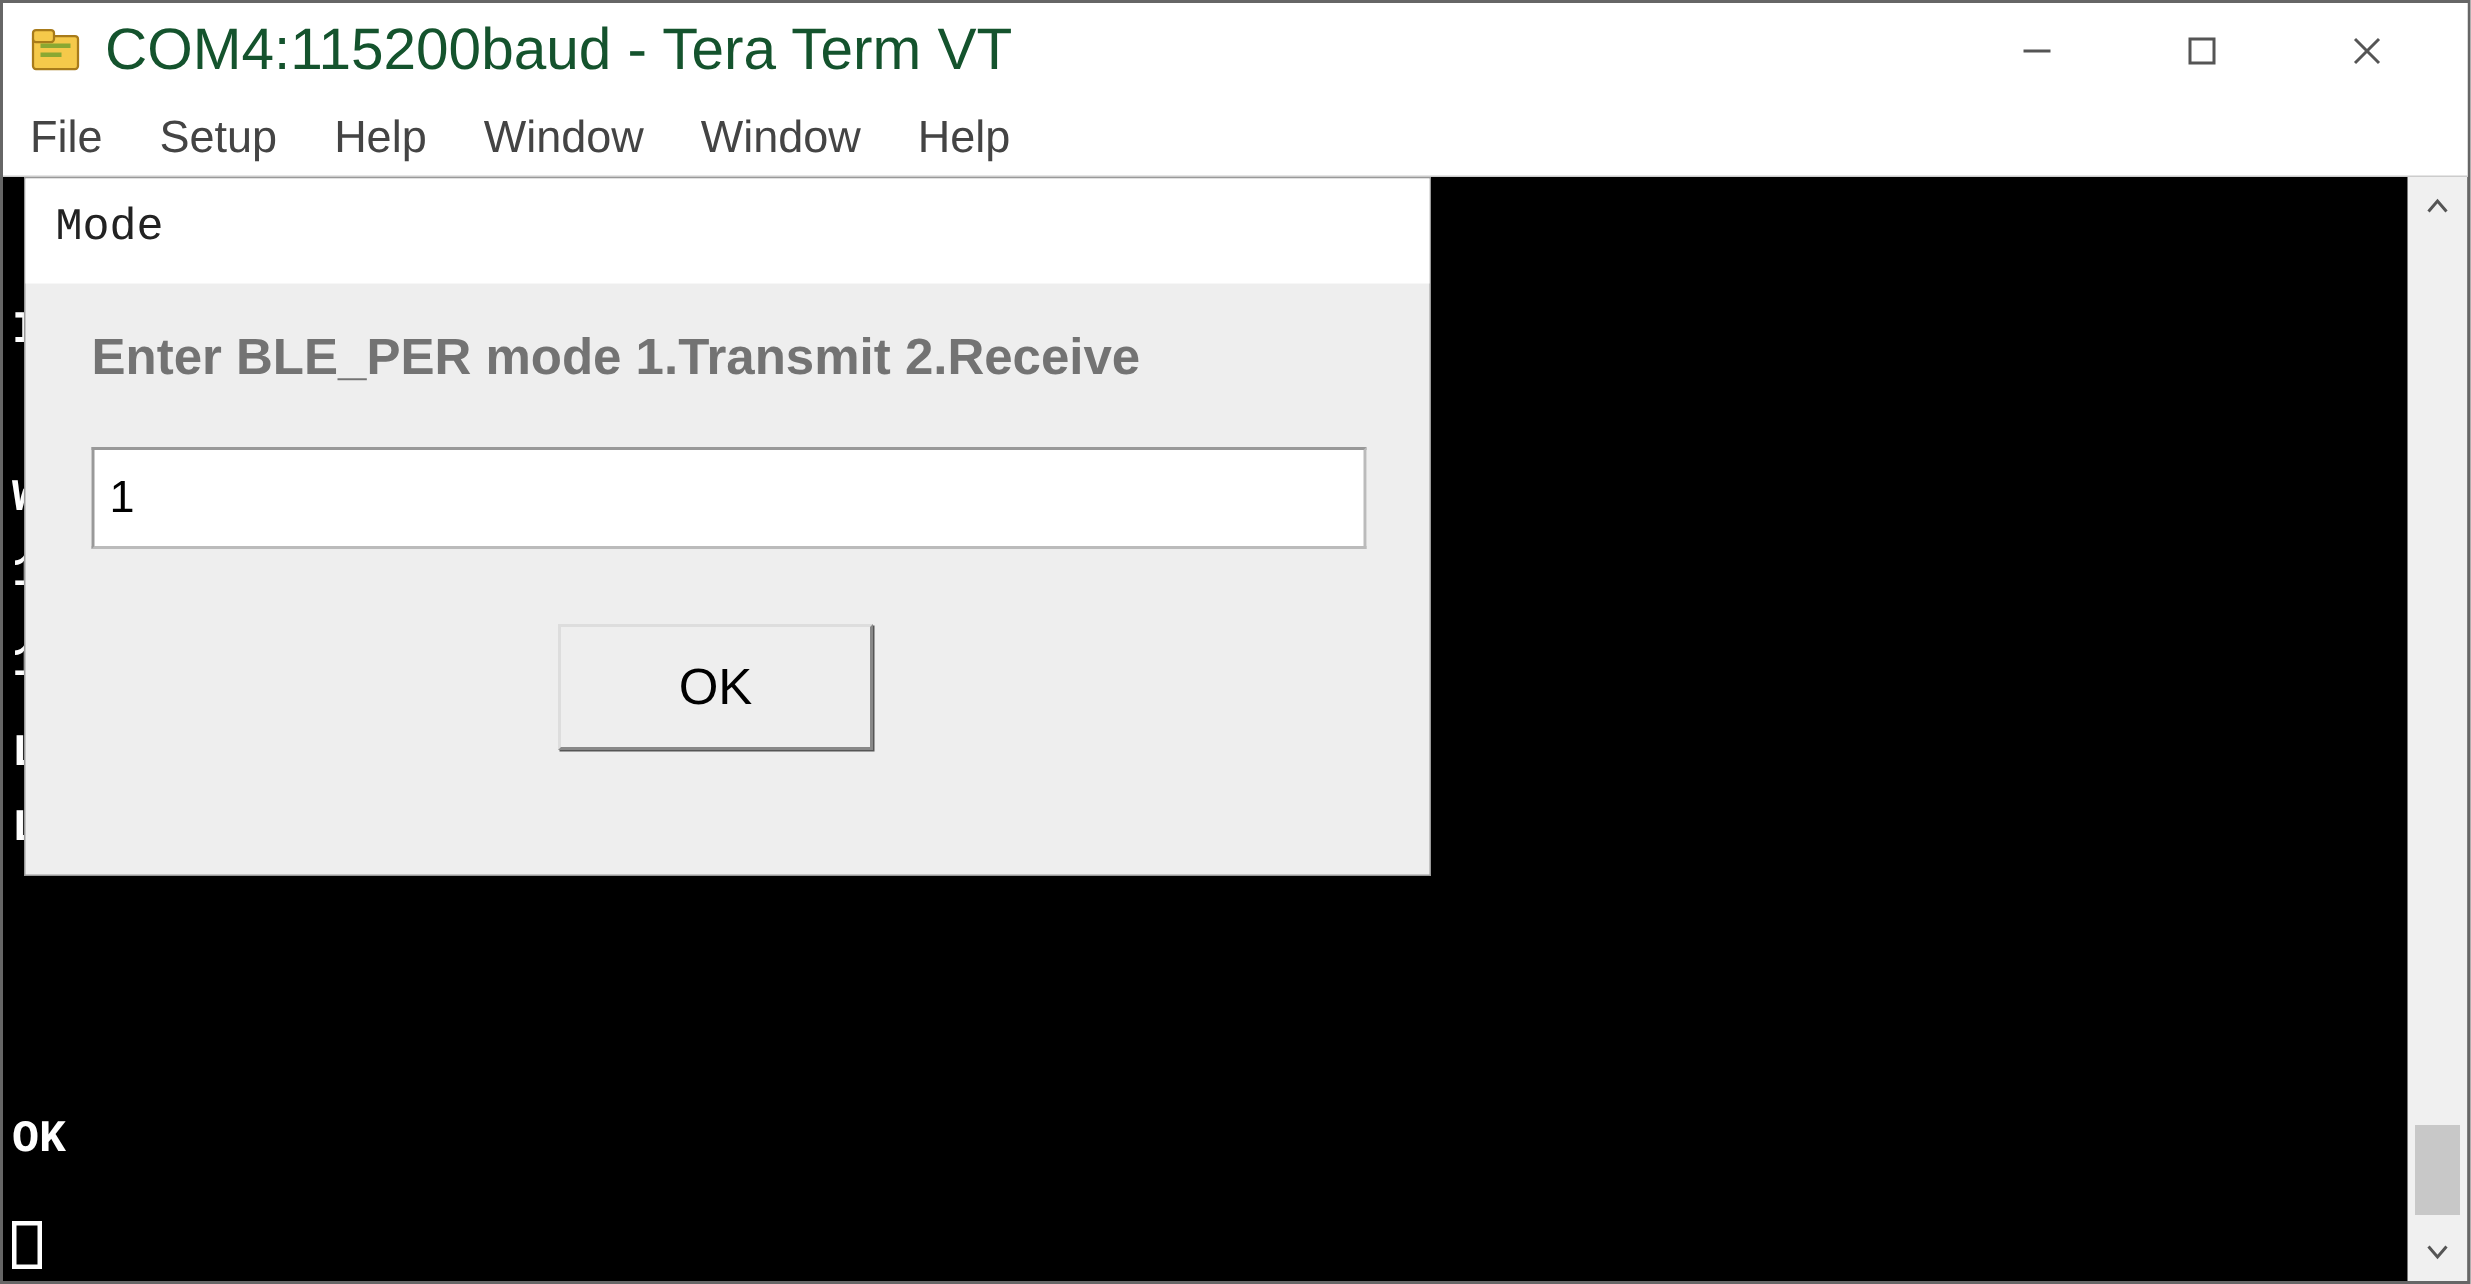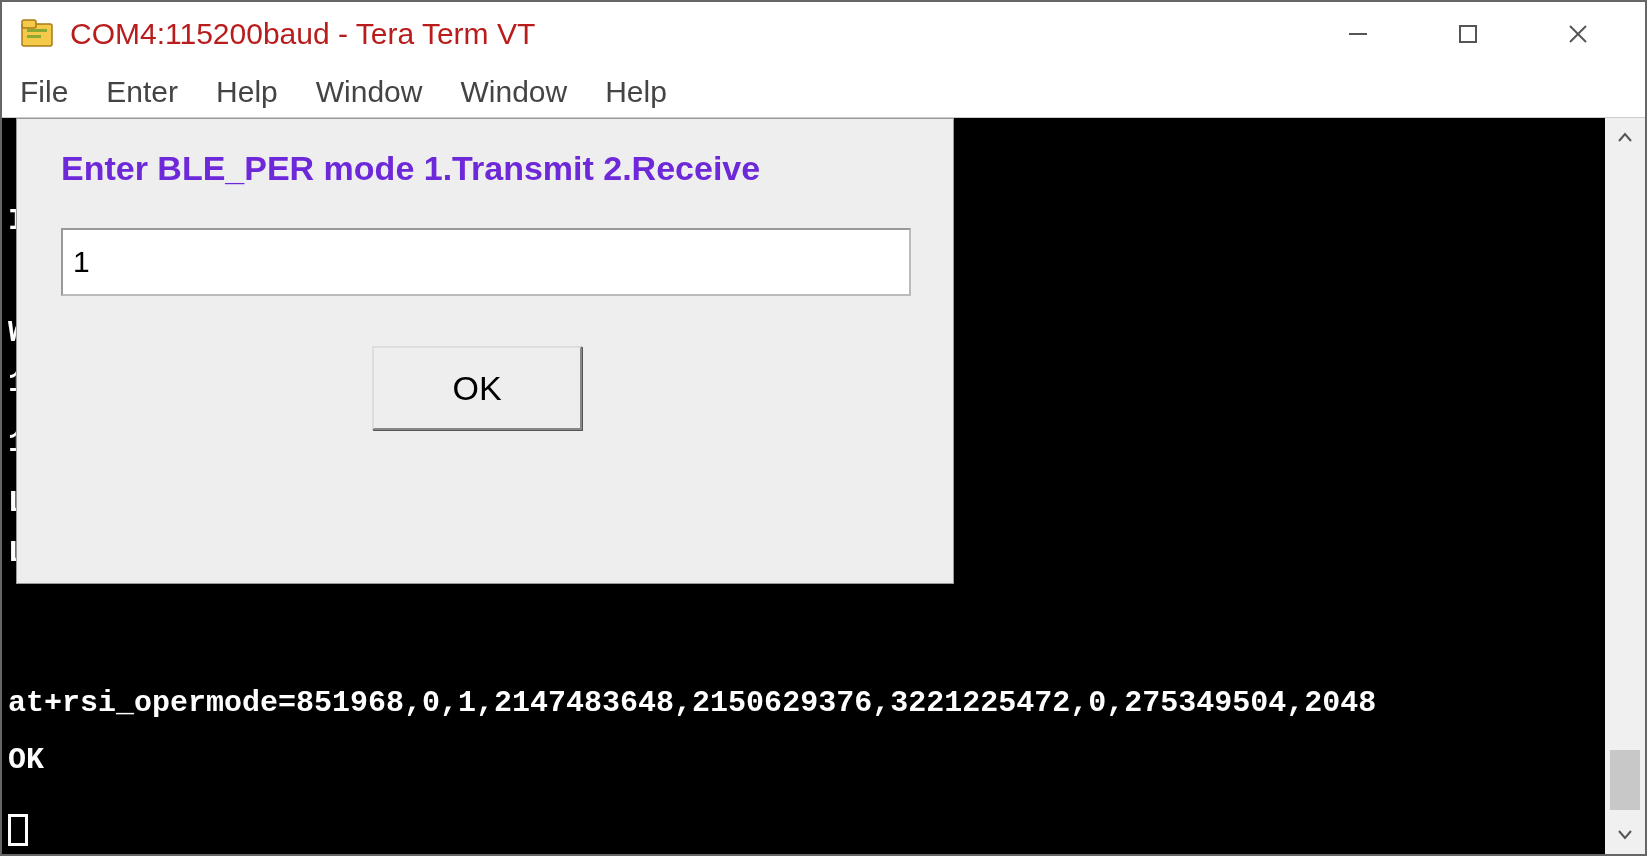--- a/index.html
+++ b/index.html
@@ -14,22 +14,22 @@
     flex-direction: column;
     position: relative;
   }
 
   .titlebar {
     height: 64px;
     display: flex;
     align-items: center;
     padding: 0 12px 0 18px;
     background: #fff;
-    color: #b91c1c;
-    font-size: 30px;
+    color: #14532d;
+    font-size: 39px;
     font-weight: 400;
   }
   .titlebar .icon {
     width: 36px; height: 36px;
     margin-right: 14px;
     display: flex; align-items: center; justify-content: center;
   }
   .titlebar .spacer { flex: 1; }
   .winbtn {
     width: 110px; height: 64px;
@@ -137,21 +137,21 @@
   .dialog-body {
     flex: 1;
     padding: 30px 40px 30px 40px;
     display: flex;
     flex-direction: column;
     align-items: stretch;
   }
   .dialog-prompt {
     font-family: Arial, sans-serif;
     font-size: 34px;
-    color: #6d28d9;
+    color: #737373;
     margin-bottom: 40px;
     padding-left: 4px;
   }
   .dialog-input {
     width: 850px;
     height: 68px;
     font-family: Arial, sans-serif;
     font-size: 30px;
     padding: 6px 10px;
     border: 2px solid #bbb;
@@ -205,45 +205,45 @@
     <div class="winbtn">
       <svg viewBox="0 0 24 24">
           <line x1="4" y1="4" x2="20" y2="20"></line>
           <line x1="20" y1="4" x2="4" y2="20"></line>
         </svg>
     </div>
   </div>
 
   <div class="menubar">
     <span class="menuitem">File</span>
-    <span class="menuitem">Enter</span>
+    <span class="menuitem">Setup</span>
     <span class="menuitem">Help</span>
     <span class="menuitem">Window</span>
     <span class="menuitem">Window</span>
     <span class="menuitem">Help</span>
   </div>
 
   <div class="terminal">
 
     <div class="left-glyphs">
       <span style="top:88px">I</span>
       <span style="top:200px">W</span>
       <span style="top:250px">1</span>
       <span style="top:310px">1</span>
       <span style="top:370px">L</span>
       <span style="top:420px">L</span>
     </div>
 
     <div class="term-lines">
-      <div class="line">at+rsi_opermode=851968,0,1,2147483648,2150629376,3221225472,0,275349504,2048</div>
       <div class="line">OK</div>
       <div class="line"><span class="cursor-block"></span></div>
     </div>
 
     <div class="dialog">
+      <div class="dialog-title">Mode</div>
       <div class="dialog-body">
         <div class="dialog-prompt">Enter BLE_PER mode 1.Transmit 2.Receive</div>
         <input class="dialog-input" type="text" value="1" style="">
         <button class="dialog-ok">OK</button>
       </div>
     </div>
 
     <div class="scrollbar">
       <div class="arrow">
         <svg width="18" height="18" viewBox="0 0 18 18">

